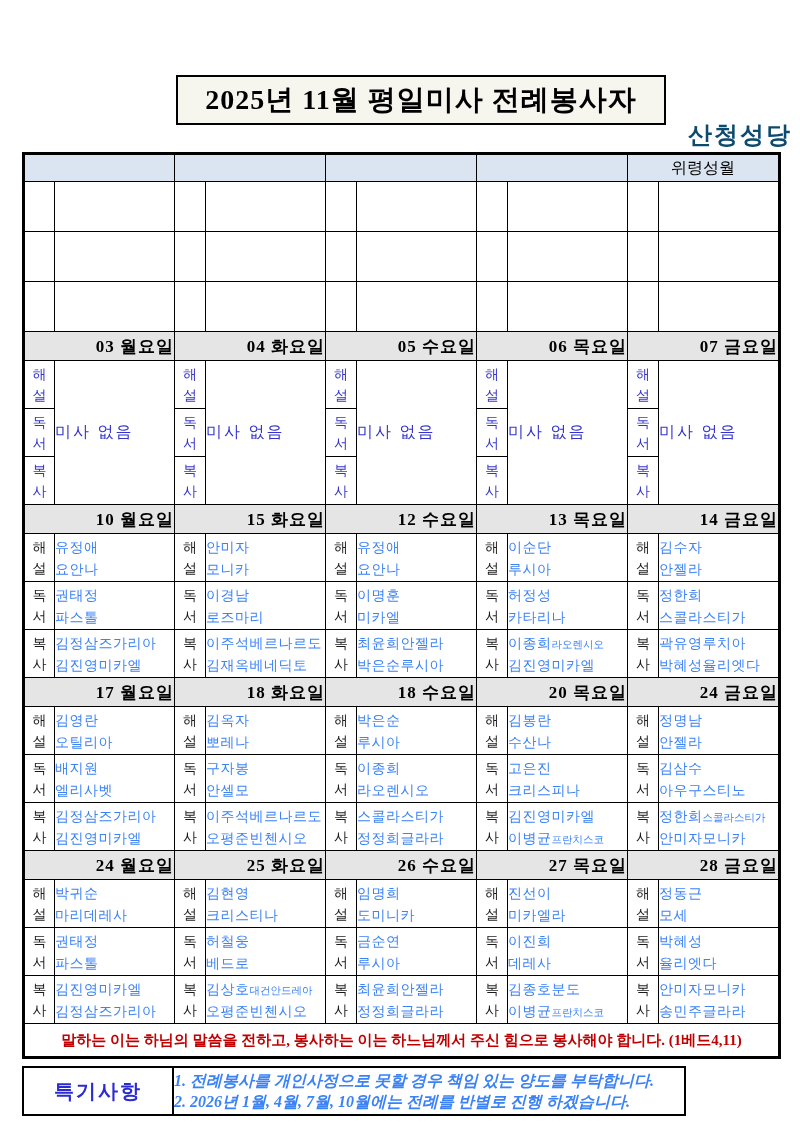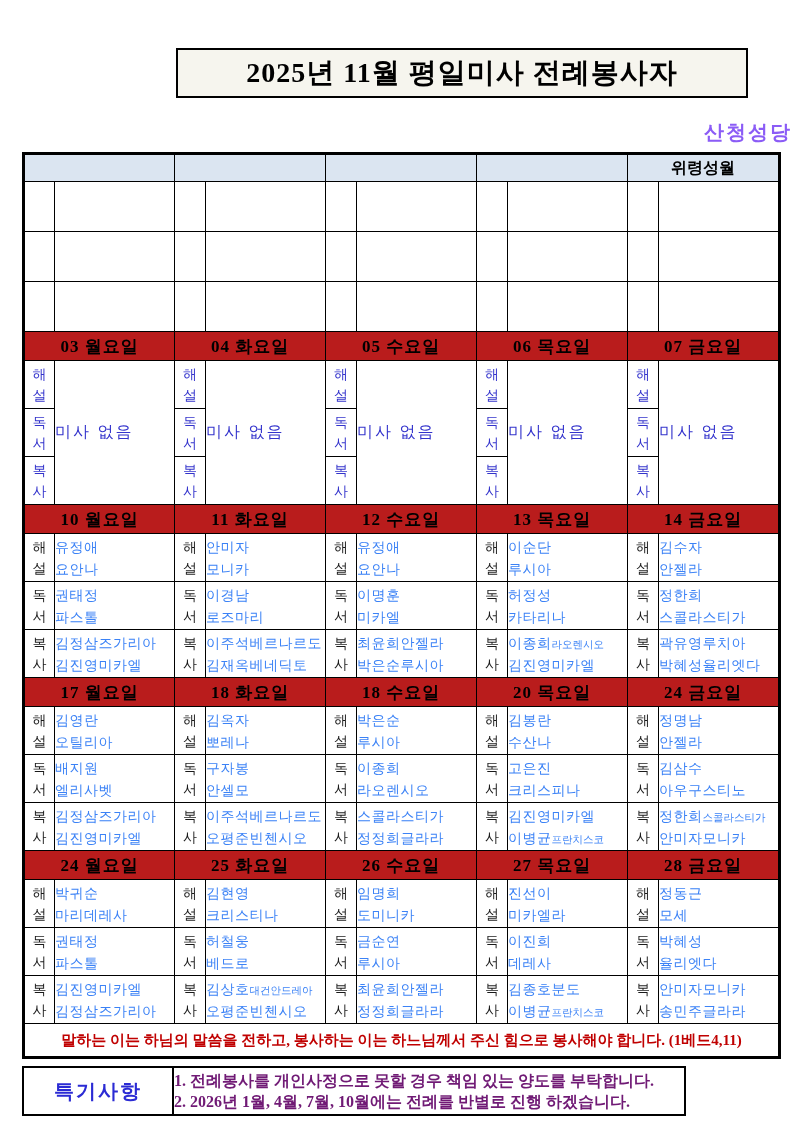--- a/index.html
+++ b/index.html
@@ -1,56 +1,56 @@
 <!DOCTYPE html>
 <html><head>
 <meta charset="utf-8">
 <style>
   html,body{margin:0;padding:0;background:#ffffff;}
   body{width:800px;height:1146px;position:relative;font-family:"Liberation Sans","DejaVu Sans",sans-serif;color:#111;}
 
   
-  .title-box{position:absolute;left:176px;top:48px;width:572px;height:50px;border:2px solid #000;
+  .title-box{position:absolute;left:176px;top:75px;width:490px;height:50px;border:2px solid #000;
     background:#f6f5ee;box-sizing:border-box;display:flex;align-items:center;justify-content:center;}
   .title-box .t{font-family:"Liberation Serif","DejaVu Serif",serif;font-weight:bold;font-size:28px;
     letter-spacing:1px;color:#000;white-space:nowrap;}
   .parish{position:absolute;right:8px;top:119px;font-family:"Liberation Serif","DejaVu Serif",serif;
-    font-weight:bold;font-size:20px;letter-spacing:2px;color:#8b5cf6;}
+    font-weight:bold;font-size:24px;letter-spacing:2px;color:#0c4a6e;}
 
   
   .sched-wrap{position:absolute;left:22px;top:152px;}
   table.sched{border-collapse:collapse;table-layout:fixed;width:756px;border:3px solid #000;}
   table.sched td{border:1px solid #000;padding:0;overflow:hidden;vertical-align:middle;box-sizing:border-box;}
   td.ds{border-left:2px solid #000;}
   tr.r-toph{height:28px;}
   td.toph{background:#dbe5f1;border-bottom:2px solid #000;text-align:center;
-    font-family:"Liberation Serif","DejaVu Serif",serif;font-weight:bold;font-size:16px;color:#000;}
+    font-family:"Liberation Serif","DejaVu Serif",serif;font-weight:normal;font-size:16px;color:#000;}
   tr.r-empty{height:50px;}
   tr.r-wh{height:29px;}
-  td.wh{background:#b91c1c;border-top:2px solid #000;text-align:center;
+  td.wh{background:#e5e5e5;border-top:2px solid #000;text-align:right;
     font-family:"Liberation Serif","DejaVu Serif",serif;font-weight:bold;font-size:17px;color:#000;letter-spacing:1px;}
   tr.r-role{height:48px;}
   td.role{width:31px;text-align:center;font-size:14px;line-height:1.45;white-space:pre-line;color:#1a1a1a;}
   tr.nomass td.role{color:#3333cc;}
   td.nm{padding-left:5px;font-size:14px;letter-spacing:0.5px;color:#3b82f6;}
   td.nm .ln{height:22px;line-height:22px;white-space:nowrap;}
   td.nm .sm{font-size:10.5px;letter-spacing:0;}
   td.na{text-align:left;color:#3333cc;font-size:16px;letter-spacing:2px;font-weight:normal;}
   tr.r-quote{height:34px;}
   td.quote{border-top:3px solid #000;text-align:center;color:#c00000;font-weight:bold;font-size:15px;
     font-family:Liberation Serif, serif;white-space:nowrap;}
 
   
   .notes-wrap{position:absolute;left:22px;top:1066px;}
   table.notes{border-collapse:collapse;table-layout:fixed;width:664px;border:2px solid #000;}
   table.notes td{border:2px solid #000;padding:0;box-sizing:border-box;}
   td.notes-label{width:150px;text-align:center;color:#2b2bd4;font-weight:bold;font-size:20px;
     font-family:"Liberation Serif","DejaVu Serif",serif;letter-spacing:2px;}
   td.notes-body{padding:2px 6px;}
-  .note-line{color:#701a75;font-weight:bold;font-size:16px;line-height:21px;
+  .note-line{color:#3b82f6;font-weight:bold;font-style:italic;font-size:16px;line-height:21px;
     font-family:"Liberation Serif","DejaVu Serif",serif;white-space:nowrap;}
 </style>
 </head>
 <body>
 
 <div class="title-box">
   <span class="t">2025년 11월 평일미사 전례봉사자</span>
 </div>
 <div class="parish">산청성당</div>
 
@@ -155,21 +155,21 @@
 사</td>
           <td class="role ds">복
 사</td>
           <td class="role ds">복
 사</td>
           <td class="role ds">복
 사</td>
         </tr>
         <tr class="r-wh">
           <td colspan="2" class="wh ">10 월요일</td>
-          <td colspan="2" class="wh ds">11 화요일</td>
+          <td colspan="2" class="wh ds">15 화요일</td>
           <td colspan="2" class="wh ds">12 수요일</td>
           <td colspan="2" class="wh ds">13 목요일</td>
           <td colspan="2" class="wh ds">14 금요일</td>
         </tr>
         <tr class="r-role">
           <td class="role ">해
 설</td>
           <td class="nm">
             <div class="ln">유정애</div>
             <div class="ln">요안나</div>

